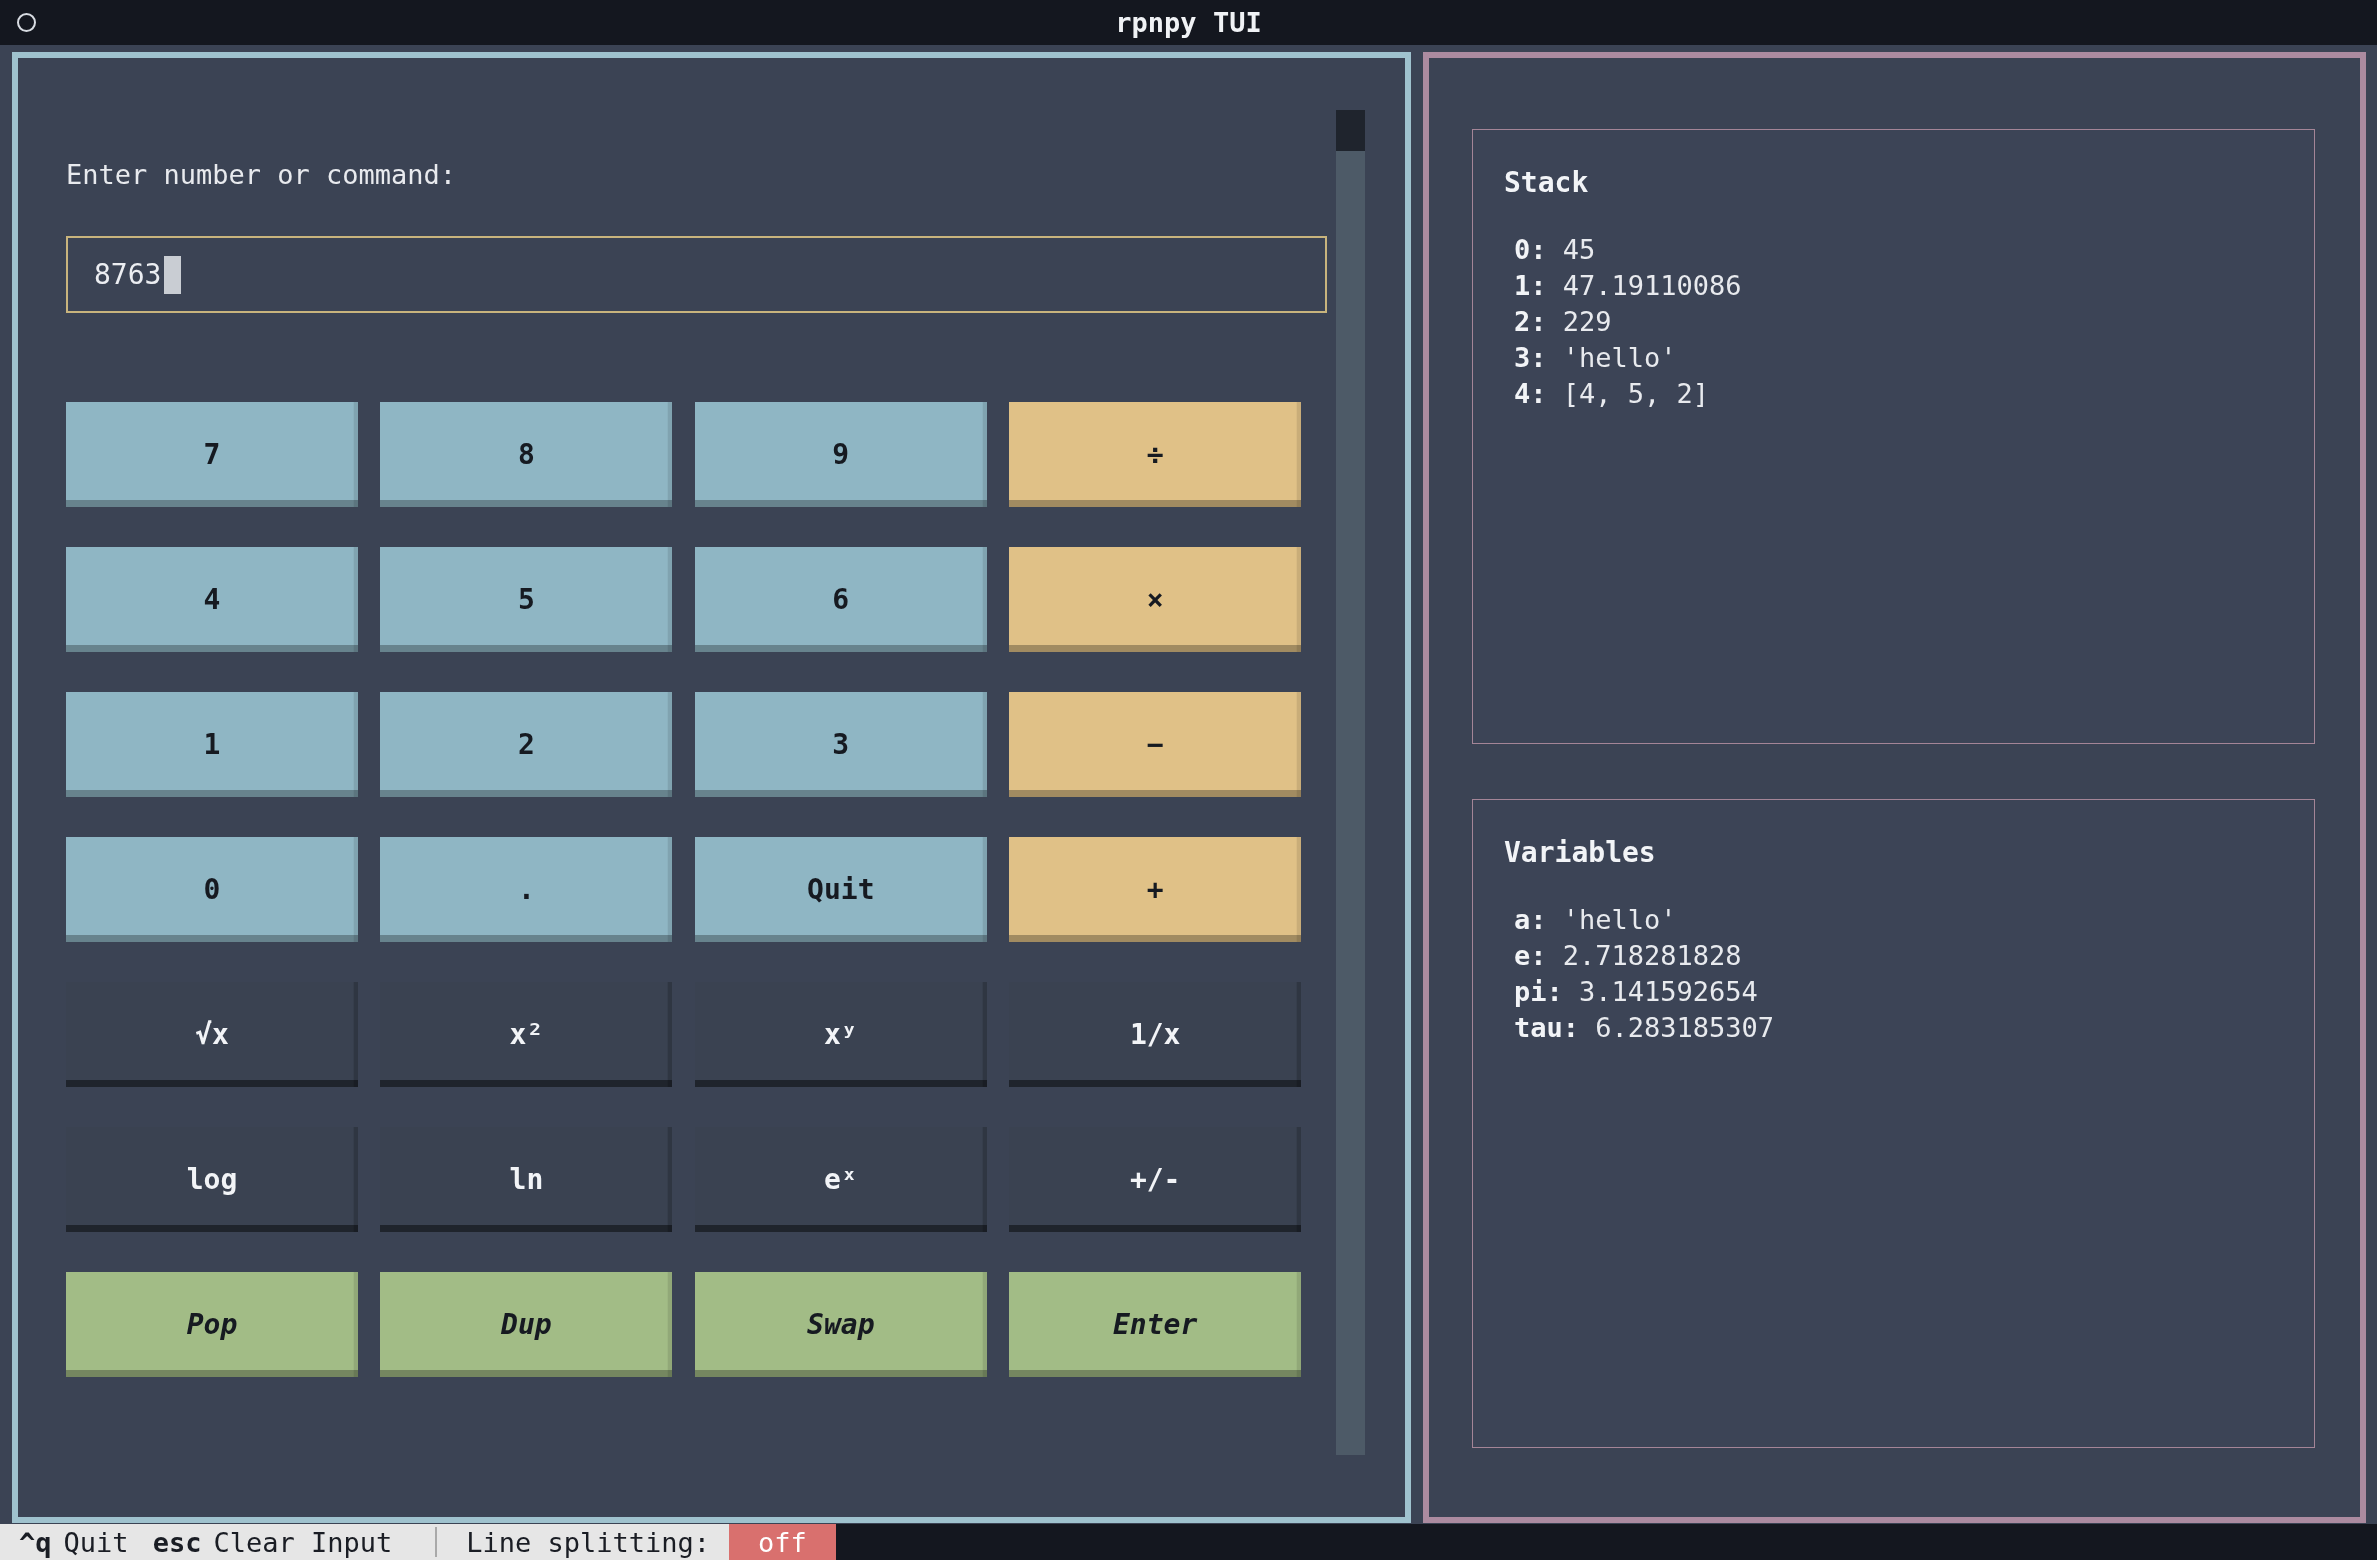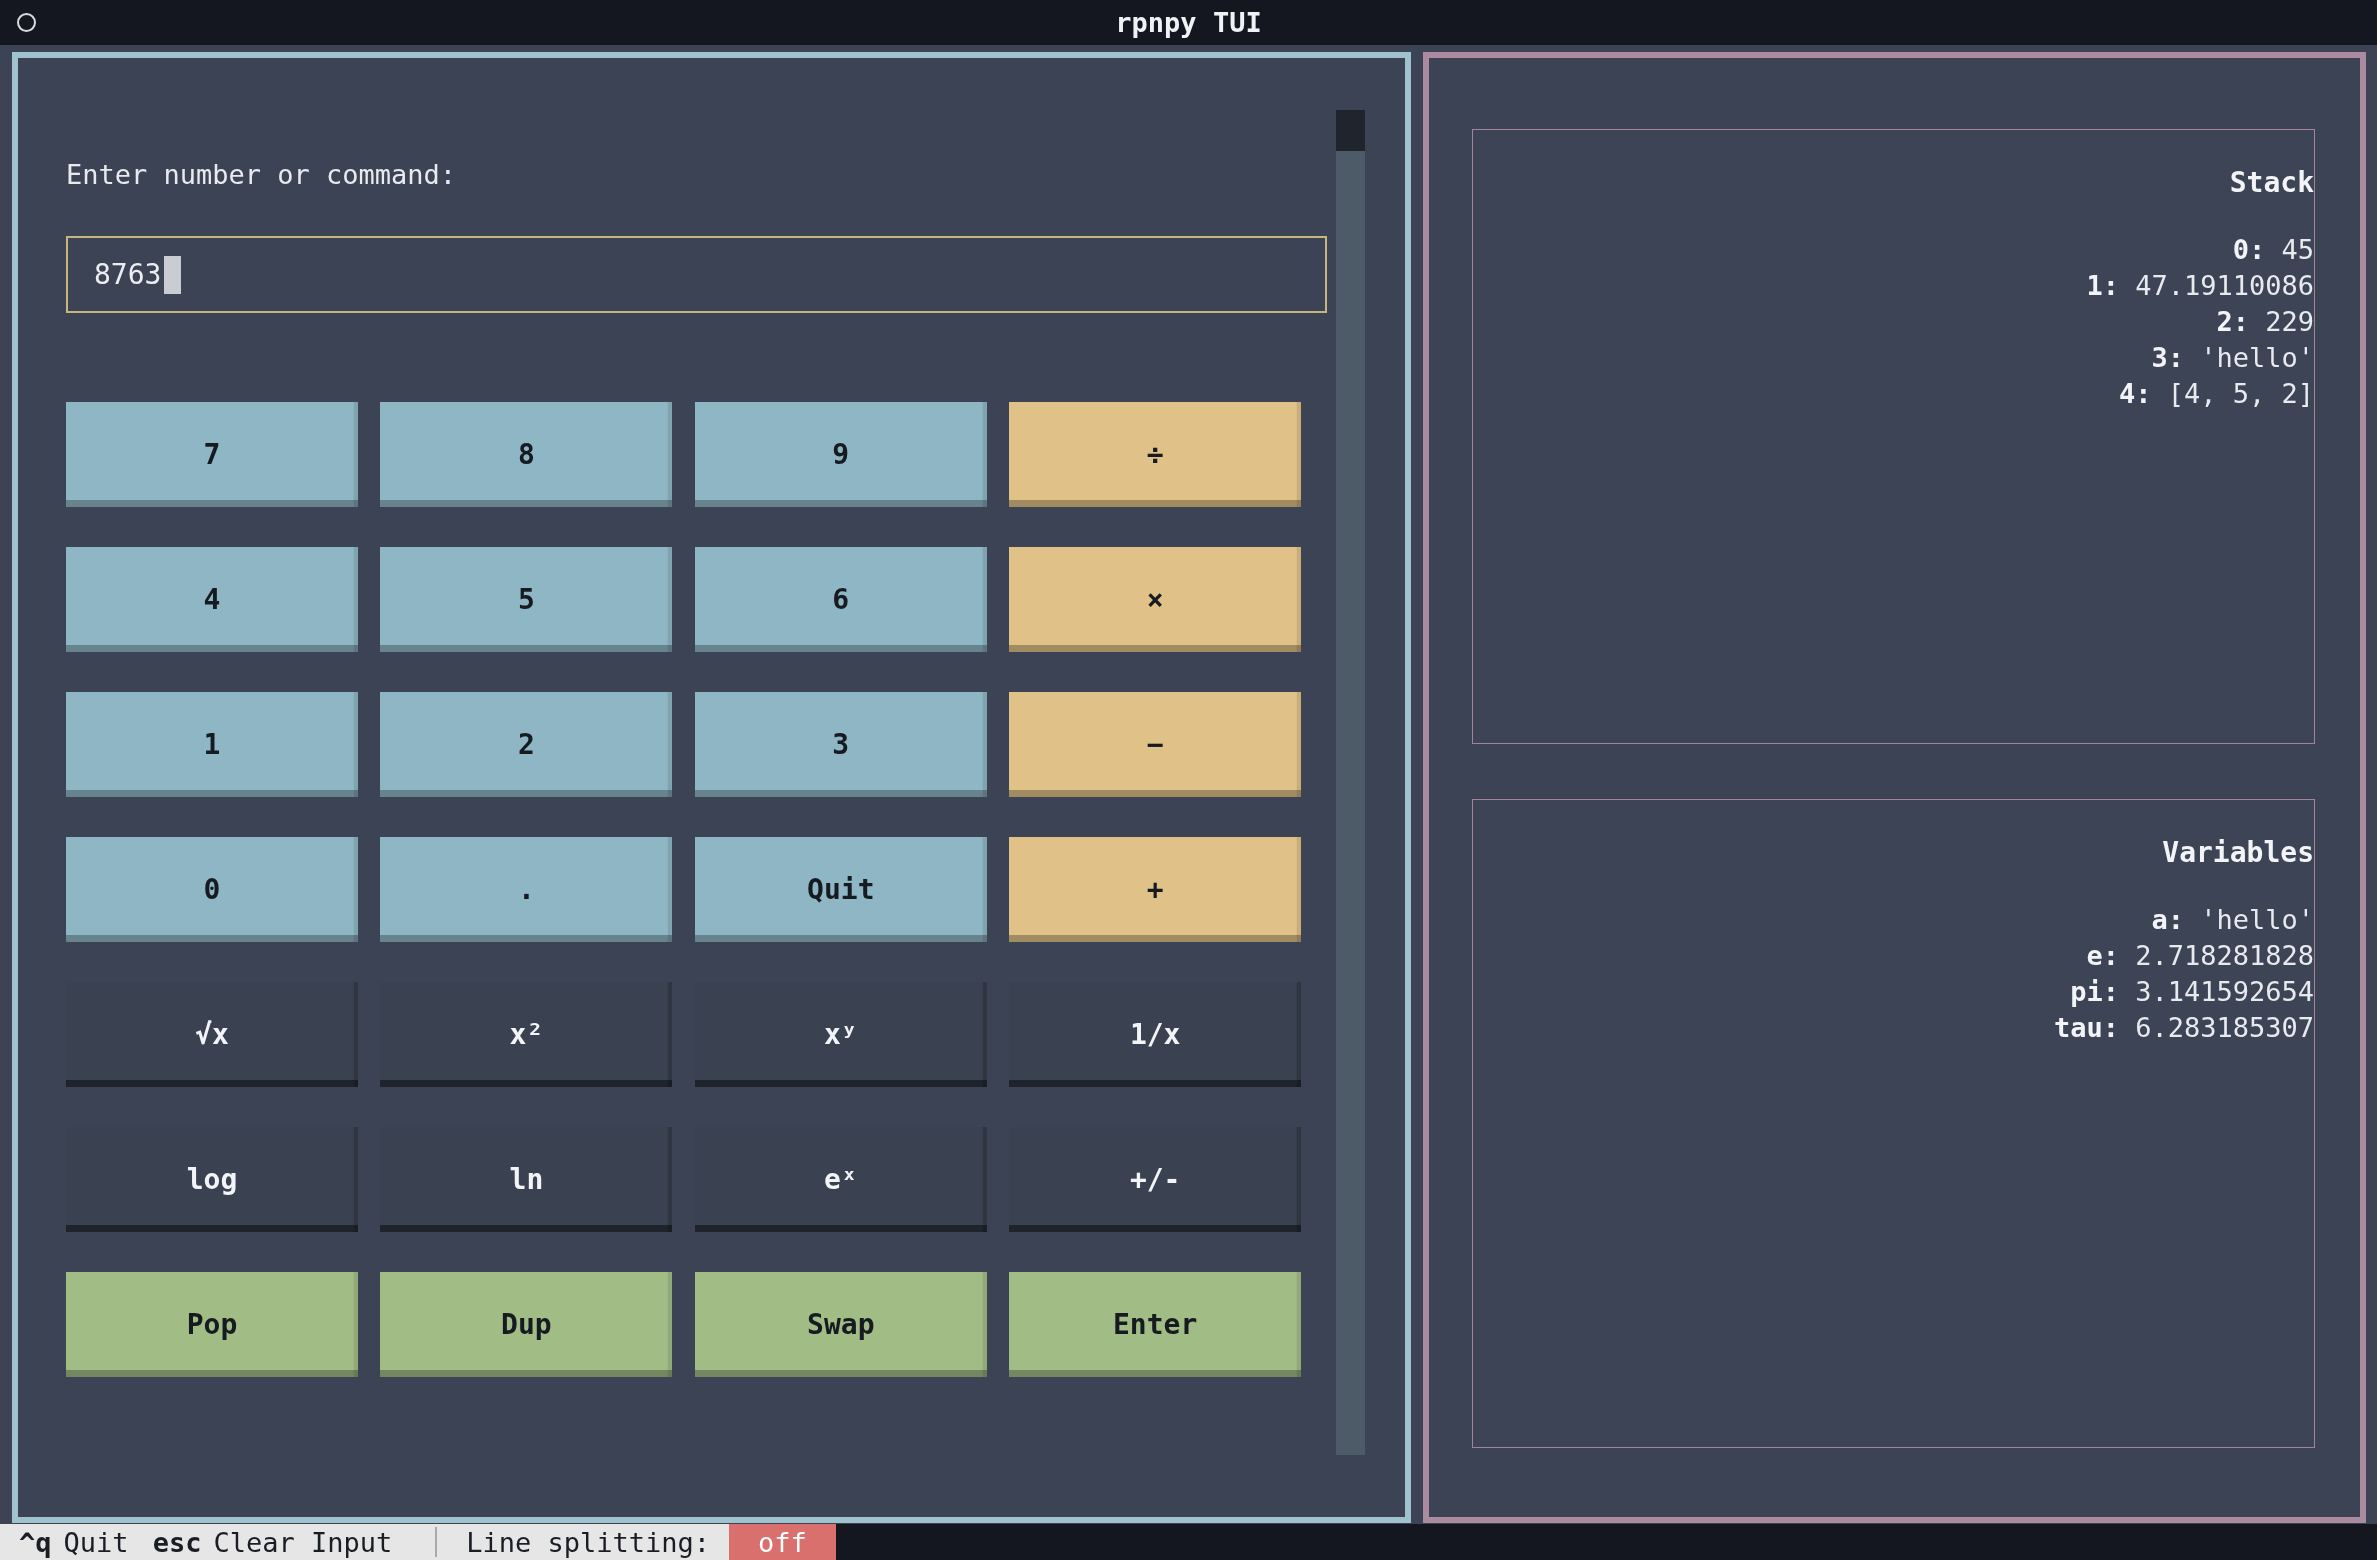--- a/index.html
+++ b/index.html
@@ -70,26 +70,26 @@
     display:flex; align-items:center; justify-content:center;
     font-size:28px; font-weight:bold; cursor:default;
     box-shadow: inset 0 -6.9px 0 rgba(0,0,0,0.28), inset -4.3px 0 0 rgba(0,0,0,0.10);
   }
   .btn.num { background:#8fb6c4; color:#161a21; }
   .btn.op  { background:#e0c187; color:#161a21; }
   .btn.func{
     background:#3a4251; color:#f2f4f7;
     box-shadow: inset 0 -6.9px 0 rgba(0,0,0,0.45), inset -4.3px 0 0 rgba(0,0,0,0.18);
   }
-  .btn.cmd { background:#a2bc86; color:#161a21; }
+  .btn.cmd { background:#a2bc86; color:#161a21;font-style:italic; }
 
   
   .info-box {
     position:absolute; left:43px; width:843px;
-    border:1.7px solid #a48597; background:#3c4456;text-align:right;
+    border:1.7px solid #a48597; background:#3c4456;
   }
   .stack-box { top:71px; height:615px; }
   .vars-box  { top:741px; height:649px; }
   .box-title {
     font-size:28px; font-weight:bold; color:#f2f4f7;
     padding:36px 0 0 31px;
   }
   .box-items {
     padding:33px 0 0 41px; font-size:27px; line-height:36px;
   }

